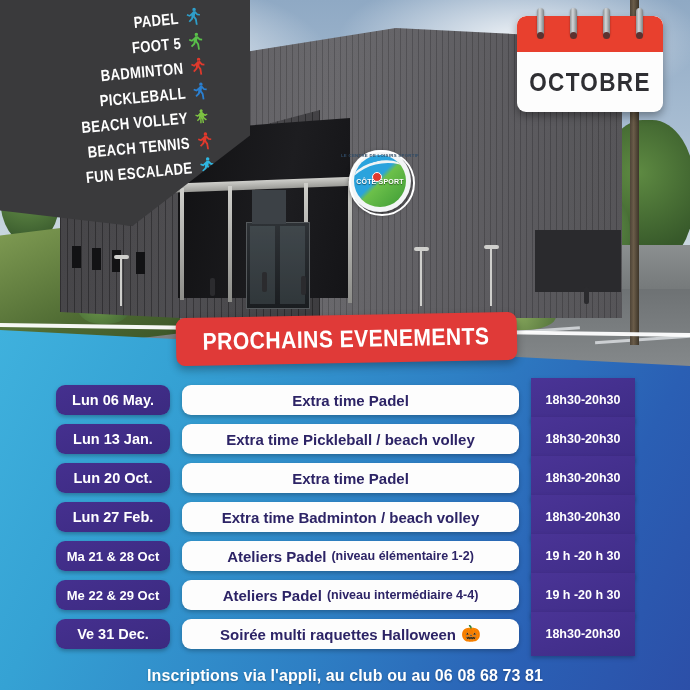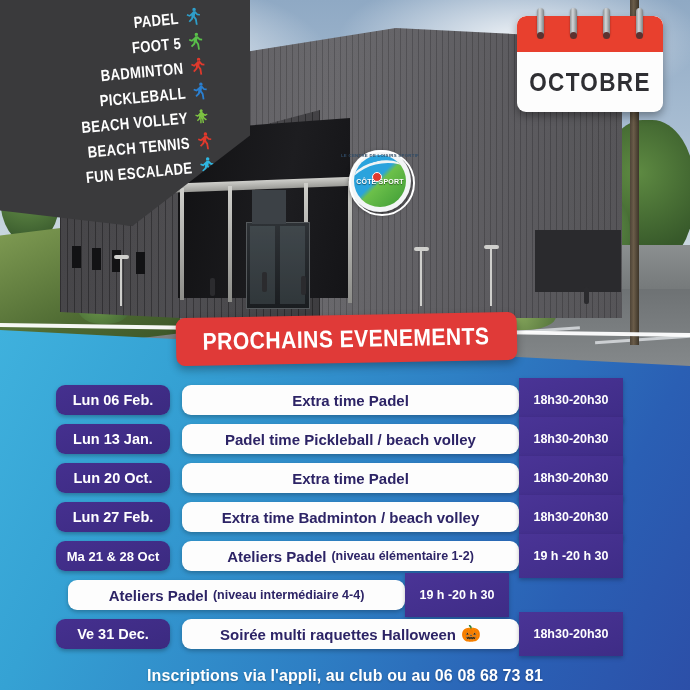--- a/index.html
+++ b/index.html
@@ -207,21 +207,21 @@
   .title-pill{
     flex:0 0 337px;height:30px;margin-left:12px;border-radius:9px;
     background:#fdfdfd;box-shadow:0 2px 4px rgba(0,0,0,.25);
     display:flex;align-items:center;justify-content:center;gap:5px;
     color:#2d2466;font-size:15px;font-weight:bold;white-space:nowrap;
     padding:0 8px;box-sizing:border-box;
   }
   .title-pill .sub{font-size:12.5px;font-weight:bold;text-align:center;}
   .pumpkin{font-size:16px;line-height:1;color:#3b2a80;}
   .time-pill{
-    flex:0 0 104px;height:44px;margin-left:0;border-radius:0;
+    flex:0 0 104px;height:44px;margin-left:12px;border-radius:0;
     background:linear-gradient(160deg,#4a3496,#3e2c86);
     box-shadow:0 2px 4px rgba(0,0,0,.25);
     display:flex;align-items:center;justify-content:center;
     color:#fff;font-size:12.5px;font-weight:bold;white-space:nowrap;
   }
 
   
   .footer{
     position:absolute;left:0;top:655px;width:690px;height:30px;
     display:flex;align-items:flex-end;justify-content:center;
@@ -360,30 +360,30 @@
 
   <div class="blue"></div>
   <div class="blue-stripe"></div>
 
   <div class="banner">
     <span>PROCHAINS EVENEMENTS</span>
   </div>
 
   <div class="rows" id="rows">
       <div class="row">
-        <div class="date-pill">Lun 06 Feb.</div>
+        <div class="date-pill">Lun 06 May.</div>
         <div class="title-pill">
           <span>Extra time Padel</span>
         </div>
         <div class="time-pill">18h30-20h30</div>
       </div>
       <div class="row">
         <div class="date-pill">Lun 13 Jan.</div>
         <div class="title-pill">
-          <span>Padel time Pickleball / beach volley</span>
+          <span>Extra time Pickleball / beach volley</span>
         </div>
         <div class="time-pill">18h30-20h30</div>
       </div>
       <div class="row">
         <div class="date-pill">Lun 20 Oct.</div>
         <div class="title-pill">
           <span>Extra time Padel</span>
         </div>
         <div class="time-pill">18h30-20h30</div>
       </div>
@@ -396,20 +396,21 @@
       </div>
       <div class="row">
         <div class="date-pill small">Ma 21 &amp; 28 Oct</div>
         <div class="title-pill">
           <span>Ateliers Padel</span>
           <span class="sub">(niveau élémentaire 1-2)</span>
         </div>
         <div class="time-pill">19 h -20 h 30</div>
       </div>
       <div class="row">
+        <div class="date-pill small">Me 22 &amp; 29 Oct</div>
         <div class="title-pill">
           <span>Ateliers Padel</span>
           <span class="sub">(niveau intermédiaire 4-4)</span>
         </div>
         <div class="time-pill">19 h -20 h 30</div>
       </div>
       <div class="row">
         <div class="date-pill">Ve 31 Dec.</div>
         <div class="title-pill">
           <span>Soirée multi raquettes Halloween</span>

